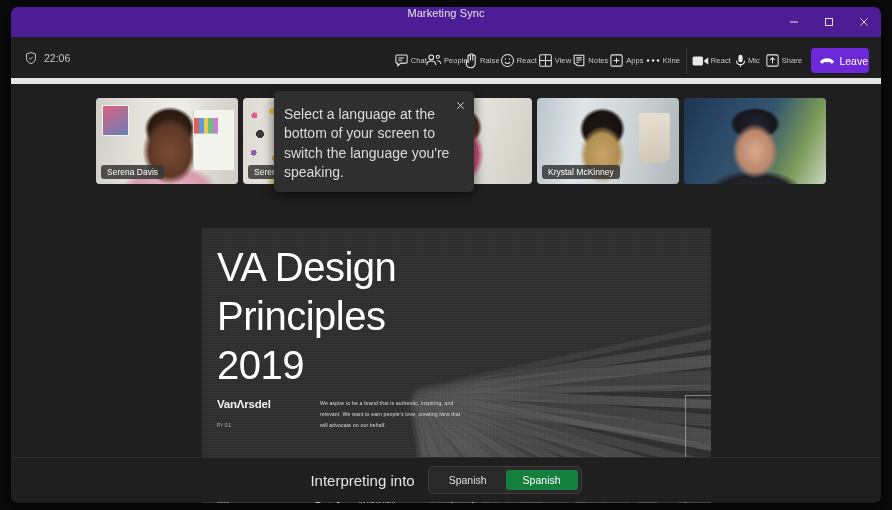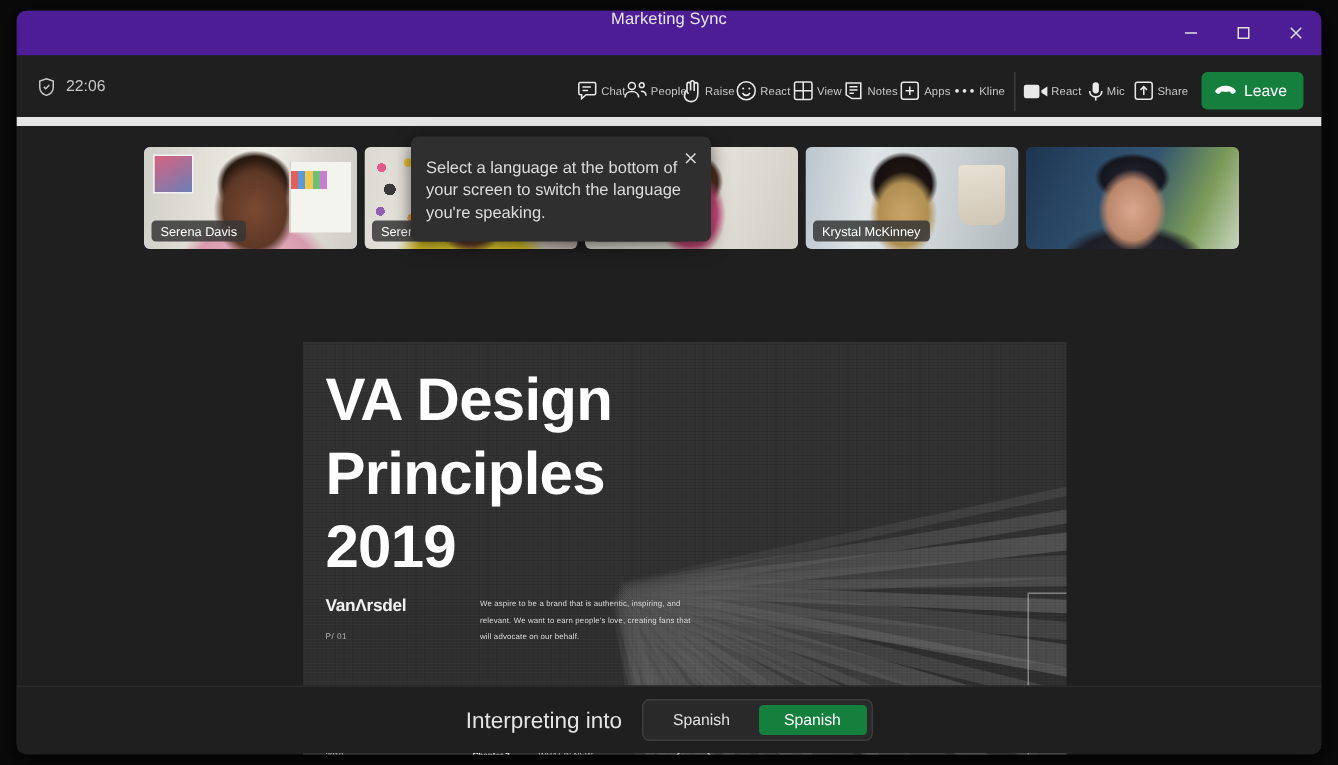--- a/index.html
+++ b/index.html
@@ -87,43 +87,43 @@
   .tool .ti { height: 17px; display: flex; align-items: center; justify-content: center; }
   .tool .tl { font-size: 7.5px; color: #c9c9c9; letter-spacing: 0.1px; white-space: nowrap; }
   .divider {
     width: 1px; height: 26px;
     background: #3d3d3d;
     margin: 0 6px;
   }
   .leave-btn {
     margin-left: 10px;
     height: 25px;
-    padding: 0 11px 0 9px;
-    background: #15803d;
+    padding: 0 1px 0 9px;
+    background: #6d28d9;
     border-radius: 4px;
     display: flex; align-items: center; gap: 5px;
     color: #ffffff;
     font-size: 10.5px;
   }
 
   
   .stage {
     position: relative;
     height: 418px;
     background: #1f1f1f;
   }
   .video-strip {
     position: absolute;
     left: 85px; top: 14px;
     display: flex;
     gap: 5px;
   }
   .tile {
     position: relative;
-    width: 142px; height: 68px;
+    width: 142px; height: 86px;
     border-radius: 4px;
     overflow: hidden;
     background: #2b2b2b;
   }
   .tile.active { outline: 2px solid #7b83eb; outline-offset: -2px; }
   .tile-name {
     position: absolute;
     left: 5px; bottom: 5px;
     background: rgba(55,55,55,0.86);
     color: #fff;
@@ -194,21 +194,21 @@
   }
   .toast-head {
     display: flex; align-items: center; gap: 6px;
     color: #ffffff; font-size: 9.5px; font-weight: bold;
     padding-right: 16px;
   }
   .toast-head svg { display:block; flex: 0 0 auto; }
   .toast-body {
     margin-top: 5px;
     color: #dcdcdc;
-    font-size: 11px;
+    font-size: 14px;
     line-height: 1.38;
   }
   .toast-close {
     position: absolute; right: 6px; top: 6px;
     width: 16px; height: 16px;
     display: flex; align-items: center; justify-content: center;
     color: #dcdcdc;
     border-radius: 3px;
   }
 
@@ -247,21 +247,21 @@
     position: absolute;
     left: 483px; top: 167px;
     width: 169px; height: 231px;
     border: 1px solid rgba(200,200,200,0.55);
   }
   .slide-title {
     position: absolute;
     left: 15px; top: 15px;
     color: #ffffff;
     font-size: 40px;
-    font-weight: bold;
+    font-weight: normal;
     line-height: 1.22;
     letter-spacing: -0.5px;
     white-space: pre-line;
   }
   .brand {
     position: absolute;
     left: 15px; top: 170px;
     color: #f2f2f2;
     font-size: 11.5px;
     font-weight: bold;

